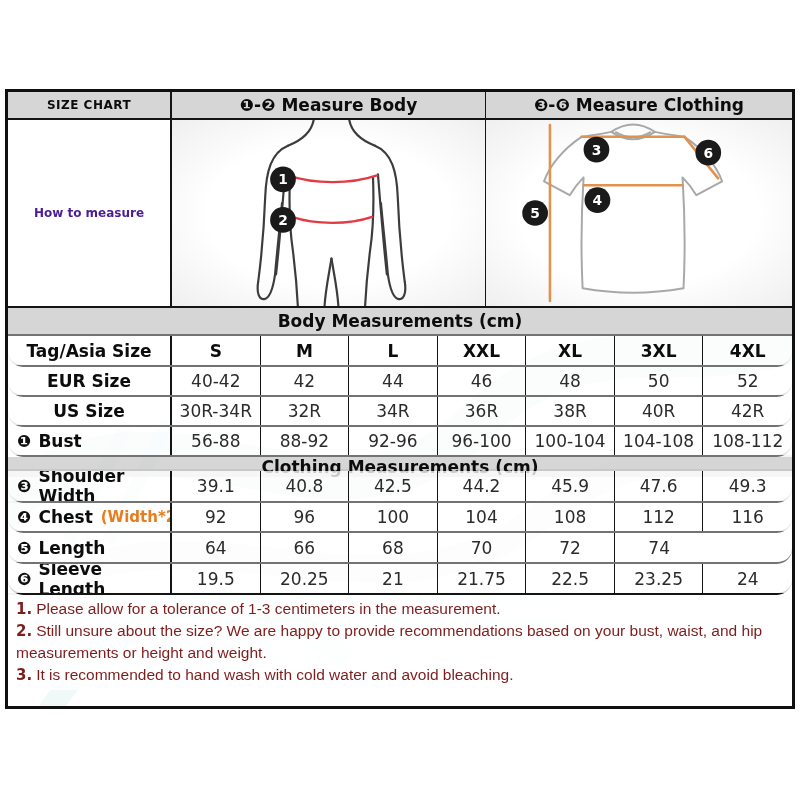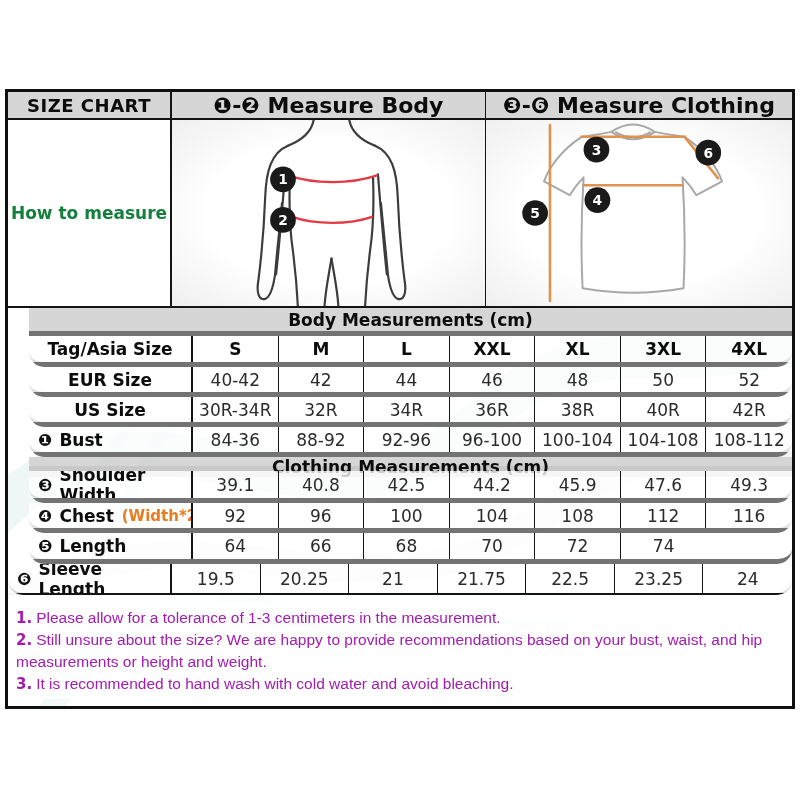--- a/index.html
+++ b/index.html
@@ -25,35 +25,35 @@
   .cols-head { grid-template-columns: 164px 314px 1fr; }
   .cols-data { grid-template-columns: 164px repeat(7, 1fr); border-radius: 15px; }
   .cell {
     display: flex; align-items: center; justify-content: center;
     border-right: 1px solid #141414;
     overflow: hidden;
     background: rgba(255,255,255,0.78);
   }
   .cell:last-child { border-right: none; }
   .cell.labelcol { border-right: 2px solid #141414; }
-  .bb1 { border-bottom: 5px solid #737373; margin-left: 21px; }
+  .bb1 { border-bottom: 2px solid #737373; }
   .bb2 { border-bottom: 2px solid #141414; }
 
   
   .r-head { height: 28px; }
   .r-head .cell {
     background: rgba(211,211,211,0.93);
-    font-weight: bold; font-size: 22px; color: #0c0c0c;
-  }
-  .r-head .cell.title { font-size: 18px; letter-spacing: 0.5px; }
+    font-weight: bold; font-size: 17px; color: #0c0c0c;
+  }
+  .r-head .cell.title { font-size: 12px; letter-spacing: 0.5px; }
 
   
   .r-measure { height: 188px; }
   .r-measure .labelcell {
-    font-weight: bold; font-size: 17px; color: #15803d;
+    font-weight: bold; font-size: 12px; color: #4c1d95;
     background: rgba(255,255,255,0.9);
   }
   .diagram-cell {
     background: radial-gradient(ellipse at center, #ffffff 55%, #efefef 100%);
     padding: 0;
   }
   .diagram-cell svg { width: 100%; height: 100%; display: block; }
 
   
   .r-bar { height: 28px; }
@@ -75,24 +75,24 @@
   .badge-glyph { font-size: 17px; margin-right: 7px; color: #101010; }
   .val { font-size: 17px; color: #2b2b2b; }
   .val-bold { font-weight: bold; color: #0c0c0c; }
   .label-note {
     color: #e87c1e; font-weight: bold; font-size: 15px; margin-left: 8px;
   }
 
   
   .notes {
     position: relative; z-index: 1;
-    padding: 12px 8px 4px 8px;
+    padding: 3px 8px 4px 8px;
     background: rgba(255,255,255,0.85);
     font-family: "Liberation Sans", sans-serif;
-    font-size: 15.5px; color: #a21caf; line-height: 22px;
+    font-size: 15.5px; color: #7f1d1d; line-height: 22px;
   }
   .note b { margin-right: 4px; font-family: "DejaVu Sans", sans-serif; font-size: 15px; }
 </style>
 </head>
 <body>
 
 <div class="size-chart">
 
   <svg class="wm" viewBox="0 0 784 614" preserveAspectRatio="none">
     <path d="M-20,430 C140,260 320,480 470,330 C590,215 700,300 810,235" stroke="#7ac2bc" stroke-width="44" fill="none" opacity="0.13"></path>
@@ -210,21 +210,21 @@
     <div class="cell val">38R</div>
     <div class="cell val">40R</div>
     <div class="cell val">42R</div>
   </div>
 
   <div class="row cols-data r-30 bb1">
     <div class="cell labelcol lab lab-left">
       <span class="badge-glyph">❶</span>
       <span>Bust</span>
     </div>
-    <div class="cell val">84-36</div>
+    <div class="cell val">56-88</div>
     <div class="cell val">88-92</div>
     <div class="cell val">92-96</div>
     <div class="cell val">96-100</div>
     <div class="cell val">100-104</div>
     <div class="cell val">104-108</div>
     <div class="cell val">108-112</div>
   </div>
 
   <div class="row r-bar2 bb1">
     <div class="bar-cell">Clothing Measurements (cm)</div>

